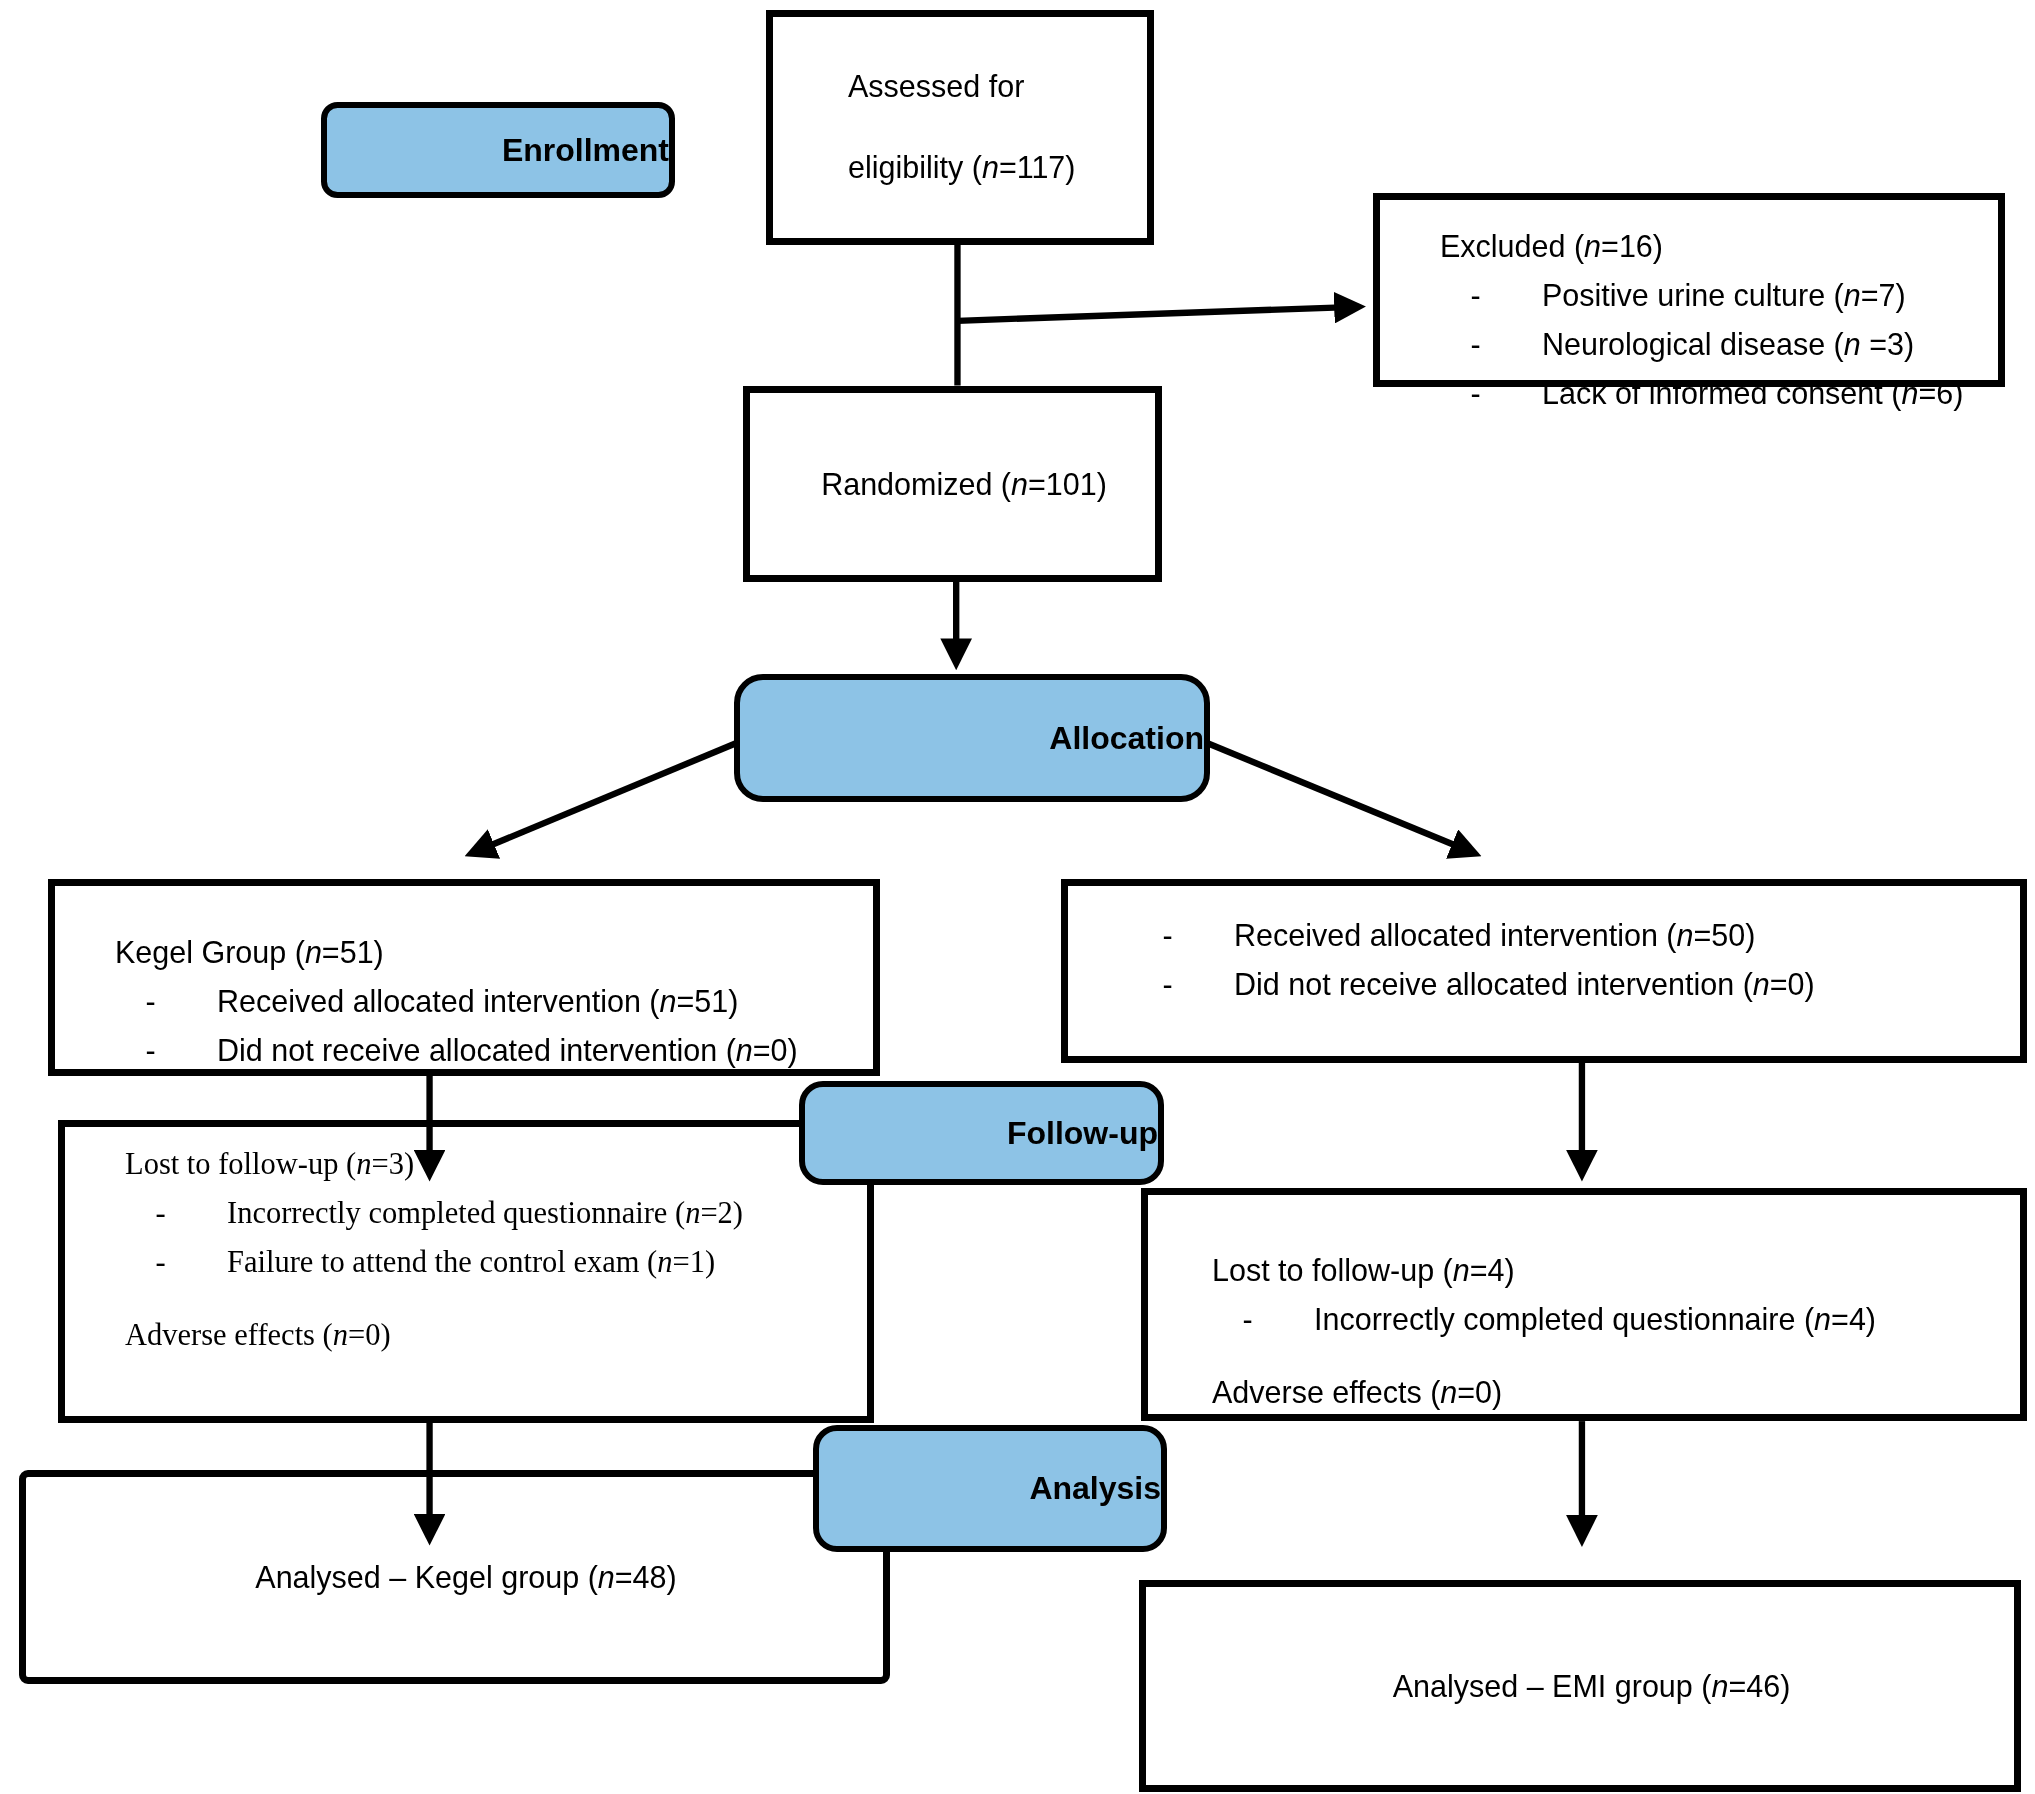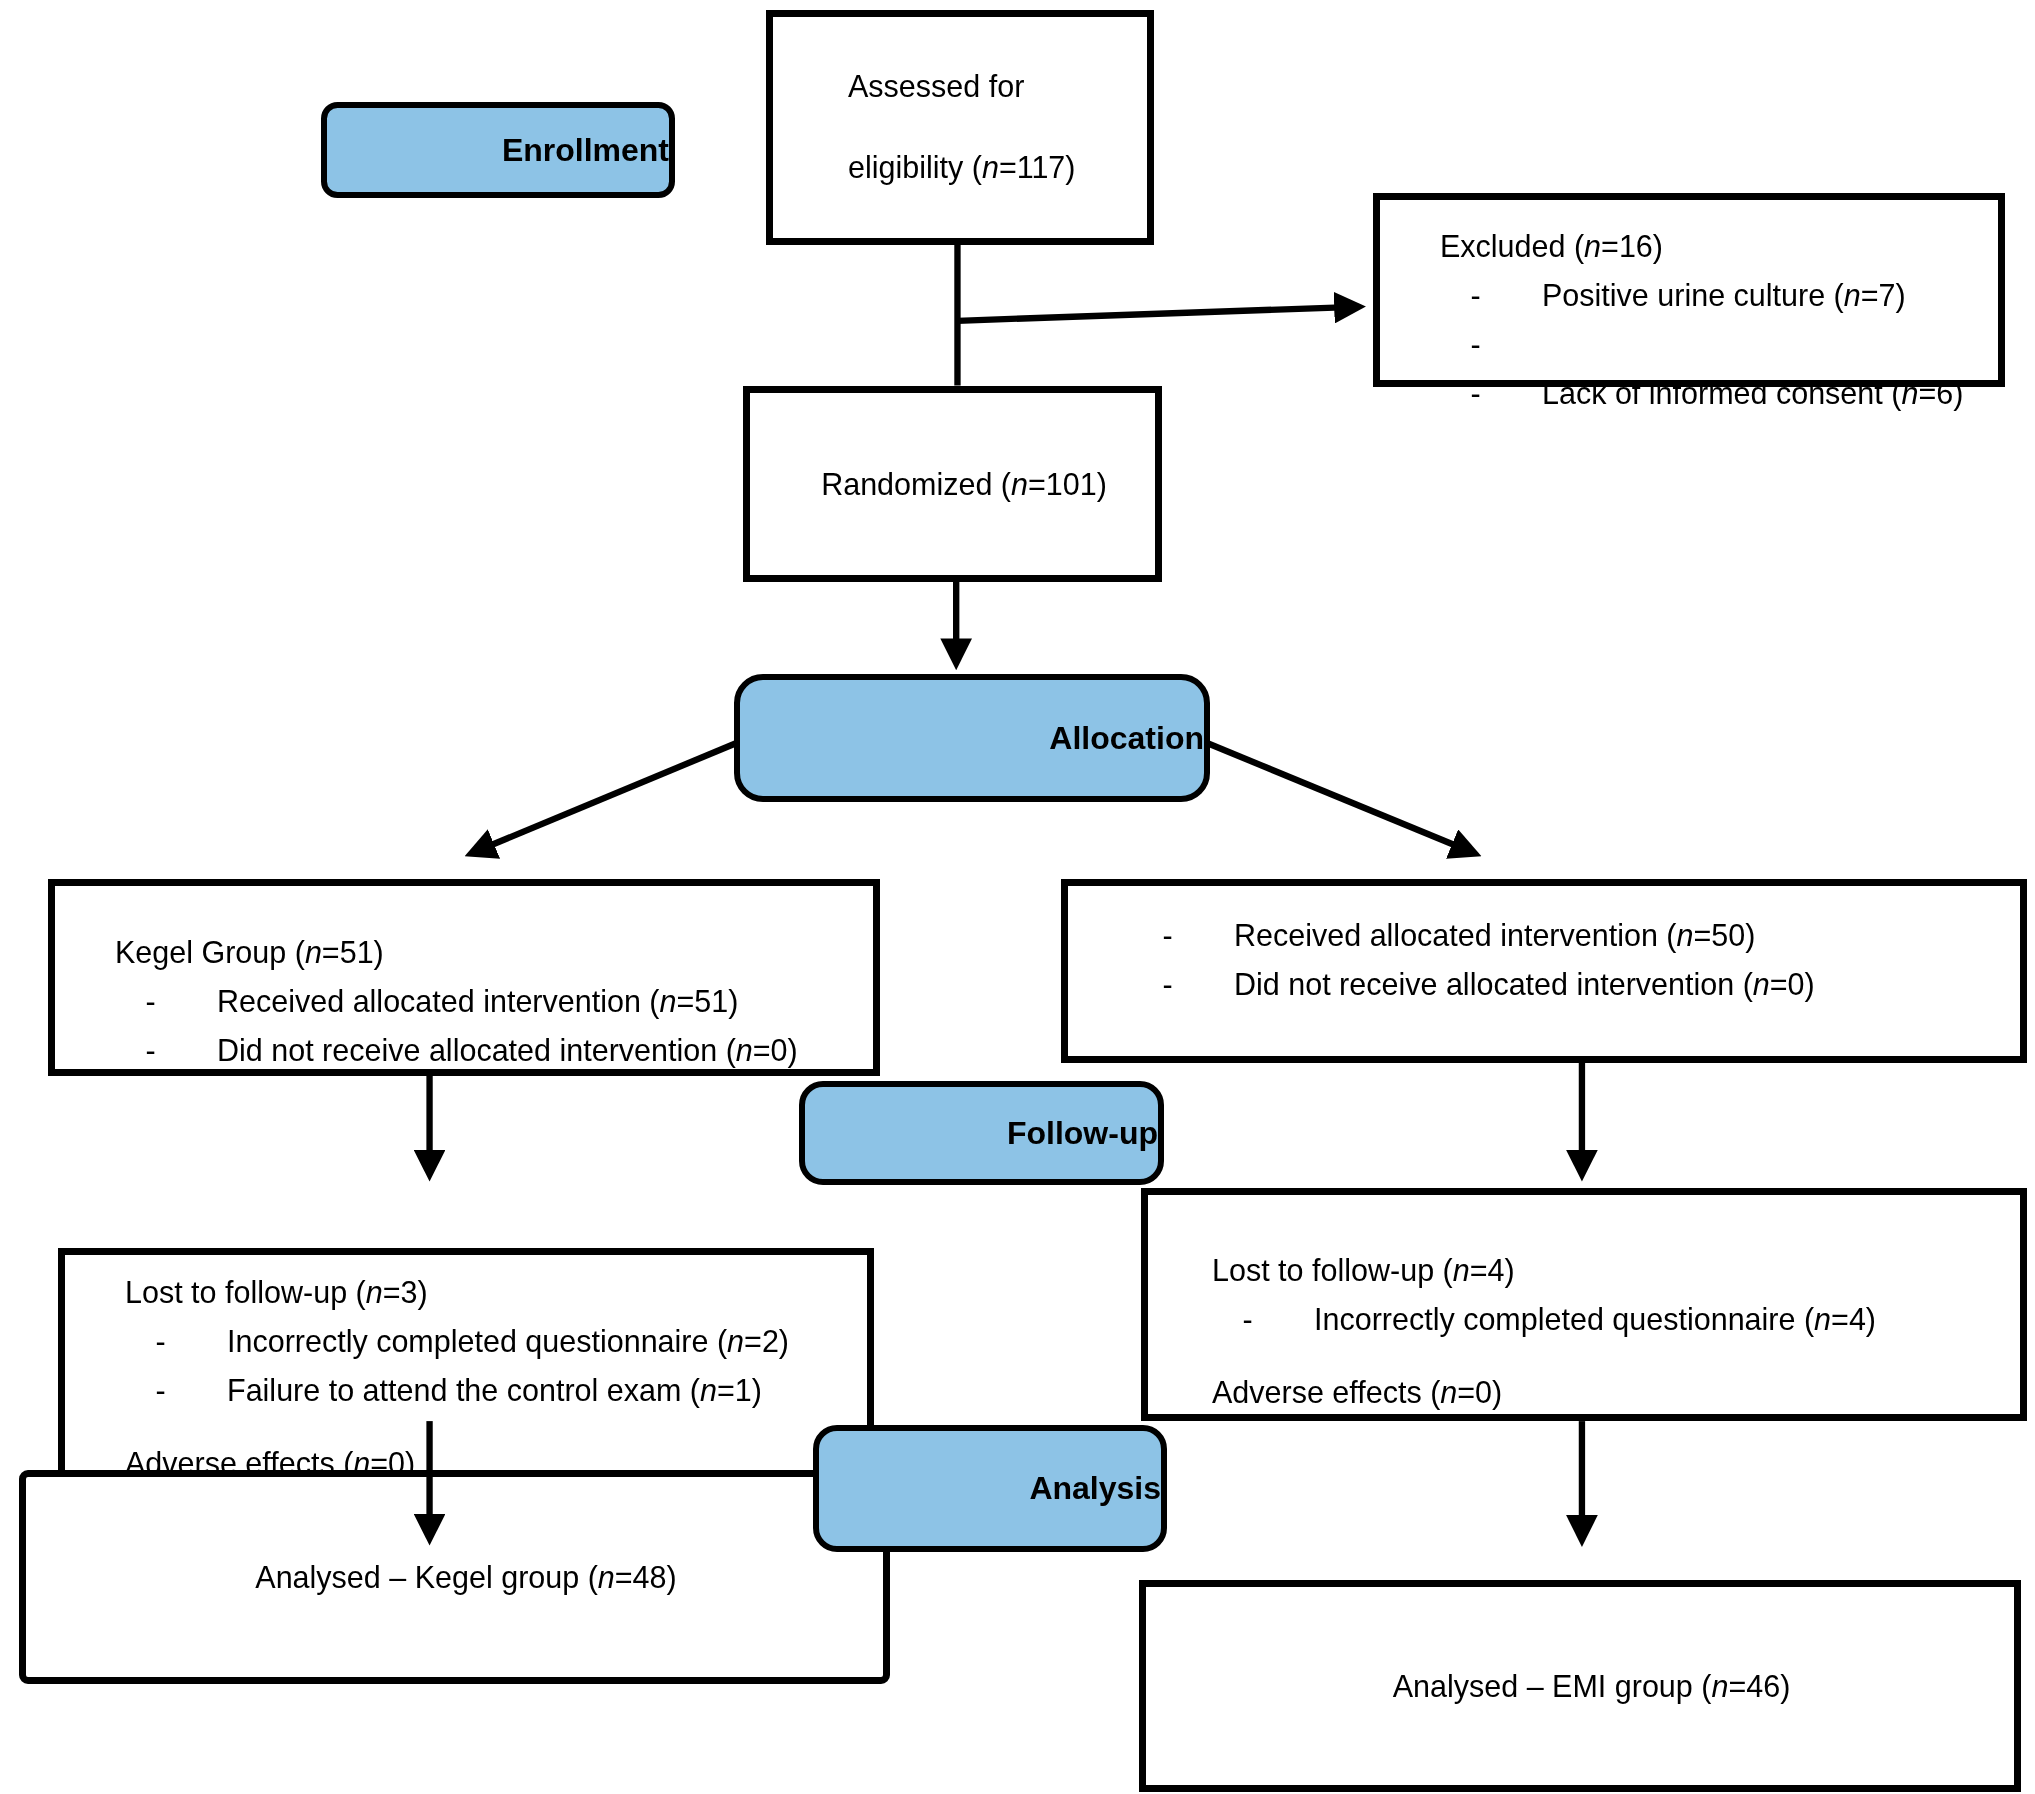--- a/index.html
+++ b/index.html
@@ -26,21 +26,21 @@
 
   
   #enrollment   { left:321px;  top:102px;  width:354px;  height:96px; border-radius:16.5px; }
   #assessed     { left:766px; top:9.5px;   width:388px;  height:235px; padding-left:75px; }
   #excluded     { left:1373px; top:193px;  width:632px;  height:194px; padding:21.6px 6.4px 0 60px; }
   #randomized   { left:743px; top:386px;  width:419px;  height:196px; }
   #allocation   { left:734px; top:674px; width:476px;  height:128px; border-radius:29px; }
   #kegel        { left:48px;   top:879px; width:832px; height:197px; padding:42px 14px 0 60px; }
   #emi          { left:1061px; top:879px; width:966px; height:184px; padding:25.4px 6.4px 0 64px; }
   #followup     { left:799px; top:1081px; width:365px;  height:104px; border-radius:24px; }
-  #lost-kegel   { left:58px;   top:1248px; width:816px; height:303px; padding:12.7px 6.4px 0 60px; }
+  #lost-kegel   { left:58px;   top:1120px; width:816px; height:303px; padding:12.7px 6.4px 0 60px;font-family:Liberation Serif, serif; }
   #lost-emi     { left:1141px; top:1188px; width:886px; height:233px; padding:51px 6.4px 0 64px; }
   #analysis     { left:813px; top:1425px; width:354px;  height:127px; border-radius:24px; }
   #analysed-kegel { left:19px;   top:1470px; width:871px; height:214px;border-radius:9px; }
   #analysed-emi   { left:1139px; top:1554px; width:882px; height:212px;margin-top:26px; }
 </style>
 </head>
 <body>
 
 <div class="canvas">
 
@@ -80,20 +80,21 @@
   </div>
 
   <div class="white-box" id="excluded">
     <div>Excluded (<i>n</i>=16)</div>
     <div class="row">
       <span class="dash">-</span>
       <span class="btxt">Positive urine culture (<i>n</i>=7)</span>
     </div>
     <div class="row">
       <span class="dash">-</span>
+      <span class="btxt">Neurological disease (<i>n</i> =3)</span>
     </div>
     <div class="row">
       <span class="dash">-</span>
       <span class="btxt">Lack of informed consent (<i>n</i>=6)</span>
     </div>
   </div>
 
   <div class="white-box all-center" id="randomized">
     <span>Randomized (<i>n</i>=101)</span>
   </div>

